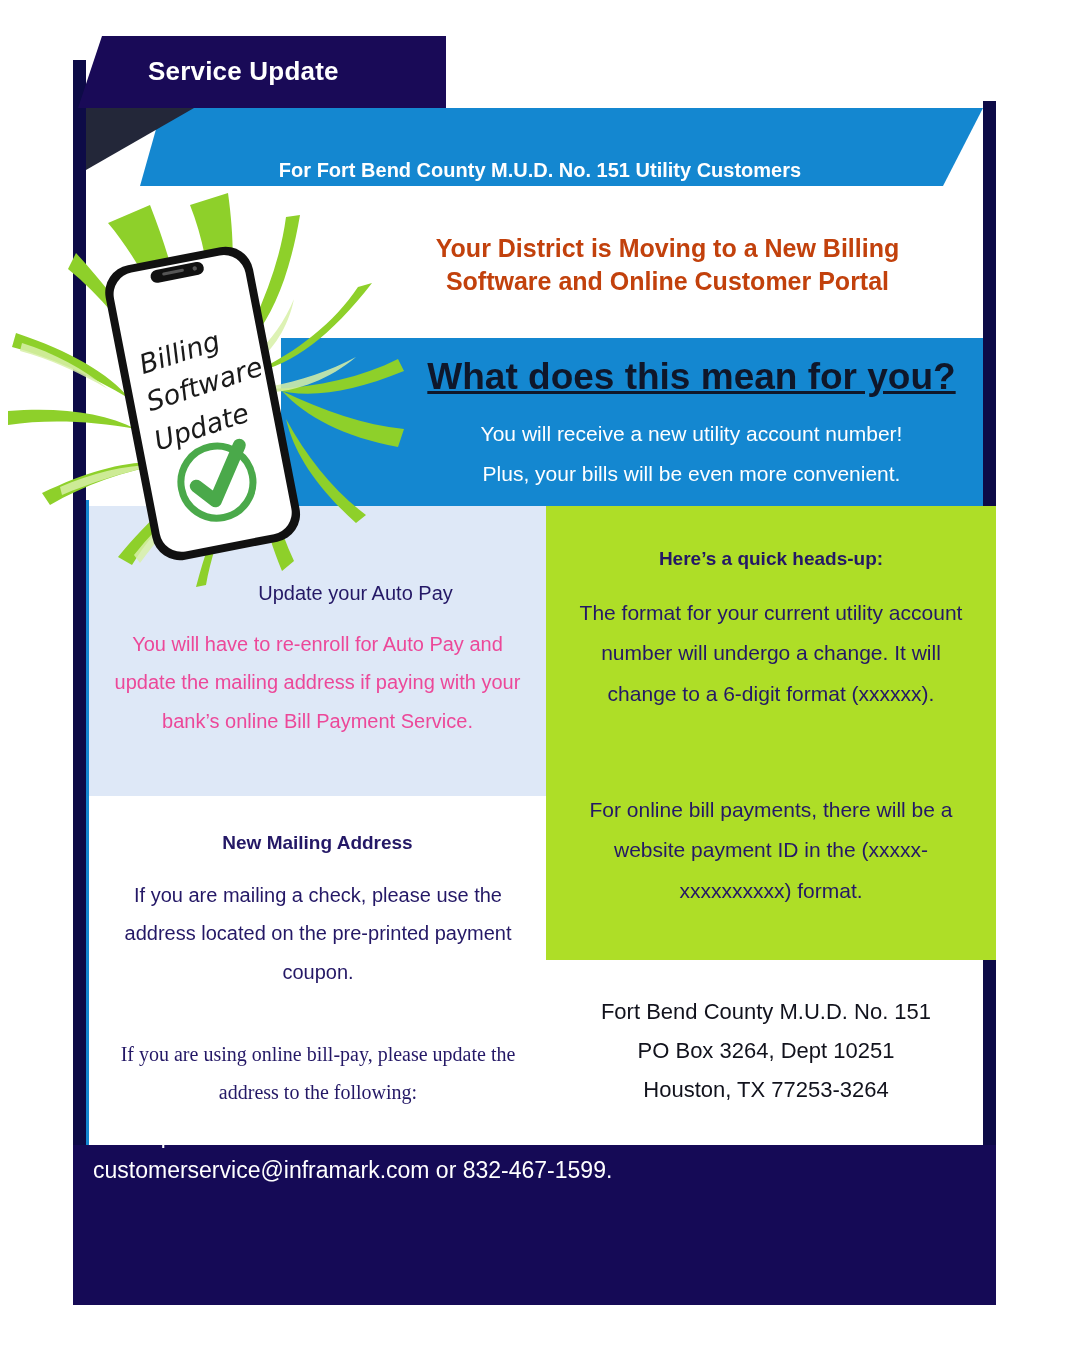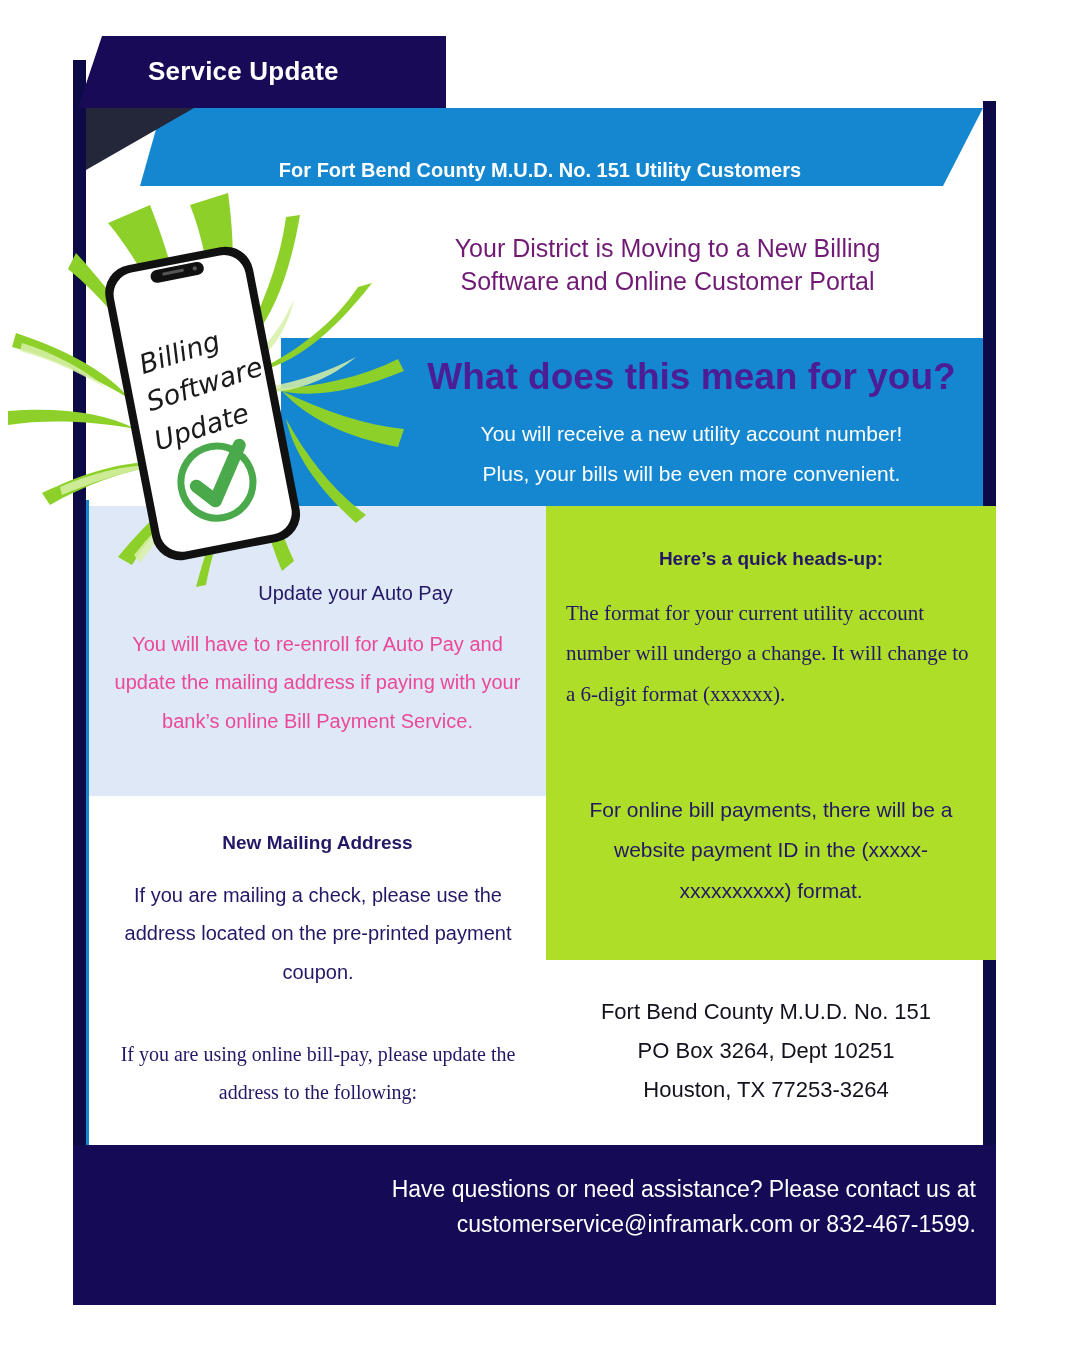--- a/index.html
+++ b/index.html
@@ -104,43 +104,44 @@
   }
 
   
   .headline {
     position: absolute;
     left: 350px;
     top: 232px;
     width: 635px;
     text-align: center;
     font-size: 25px;
-    font-weight: normal;
+    font-weight: bold;
     line-height: 1.32;
-    color: #701a75;
+    color: #c2410c;
   }
 
   
   .blue-block {
     position: absolute;
     left: 281px;
     top: 338px;
     width: 702px;
     height: 168px;
     background: #1487d0;
   }
   .blue-block-title {
     position: absolute;
     left: 400px;
     top: 356px;
     width: 583px;
     text-align: center;
     font-size: 37px;
     font-weight: bold;
-    color: #4c1d95;
+    color: #0f172a;
+    text-decoration: underline;
   }
   .blue-block-line1 {
     position: absolute;
     left: 400px;
     top: 422px;
     width: 583px;
     text-align: center;
     font-size: 21px;
     color: #ffffff;
   }
@@ -235,25 +236,24 @@
     text-align: center;
     font-size: 19px;
     font-weight: bold;
     color: #241866;
   }
   .green-body-1 {
     position: absolute;
     left: 566px;
     top: 593px;
     width: 410px;
-    text-align: left;
+    text-align: center;
     font-size: 21px;
     line-height: 1.92;
     color: #241866;
-    font-family: Liberation Serif, serif;
   }
   .green-body-2 {
     position: absolute;
     left: 566px;
     top: 790px;
     width: 410px;
     text-align: center;
     font-size: 21px;
     line-height: 1.92;
     color: #241866;
@@ -276,23 +276,23 @@
     position: absolute;
     left: 73px;
     top: 1145px;
     width: 923px;
     height: 160px;
     background: #150a56;
   }
   .footer-line1 {
     position: absolute;
     left: 93px;
-    top: 1172px;
+    top: 1118px;
     width: 883px;
-    text-align: right;
+    text-align: left;
     font-size: 23px;
     line-height: 1.5;
     color: #ffffff;
   }
   .footer-line2 {
     position: absolute;
     left: 93px;
     top: 1252px;
     width: 883px;
     text-align: center;

